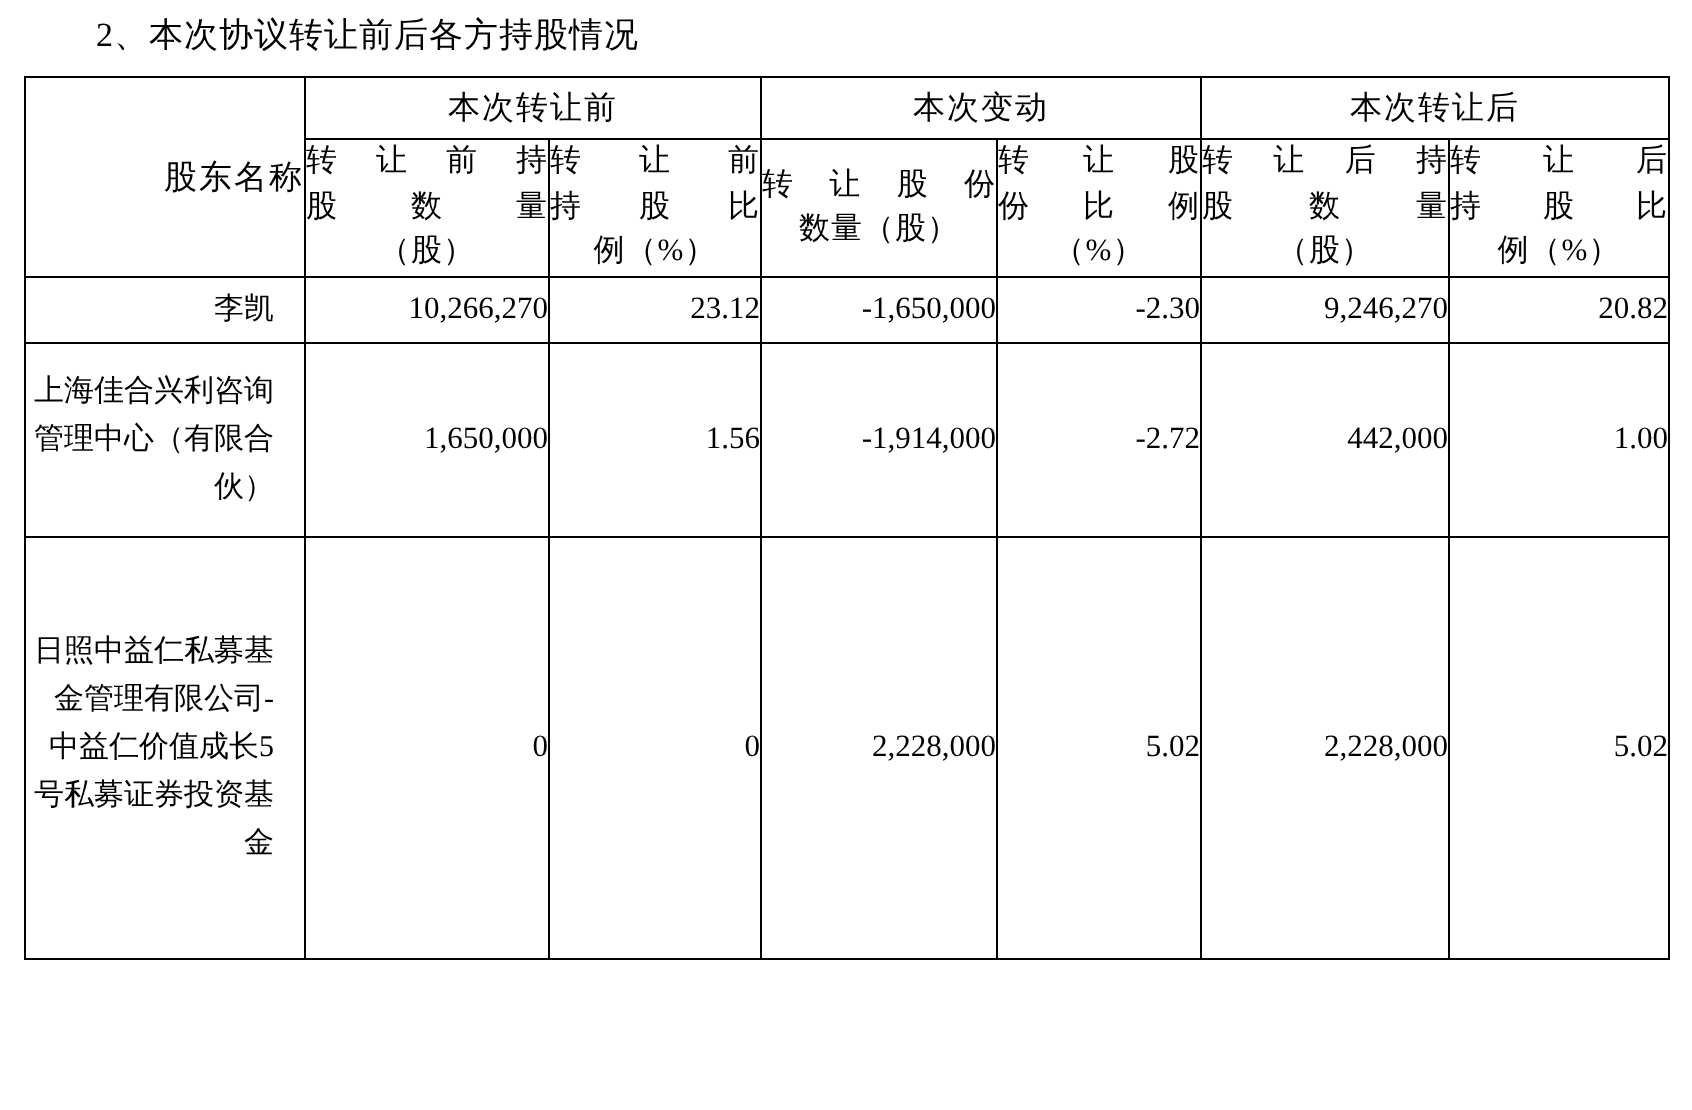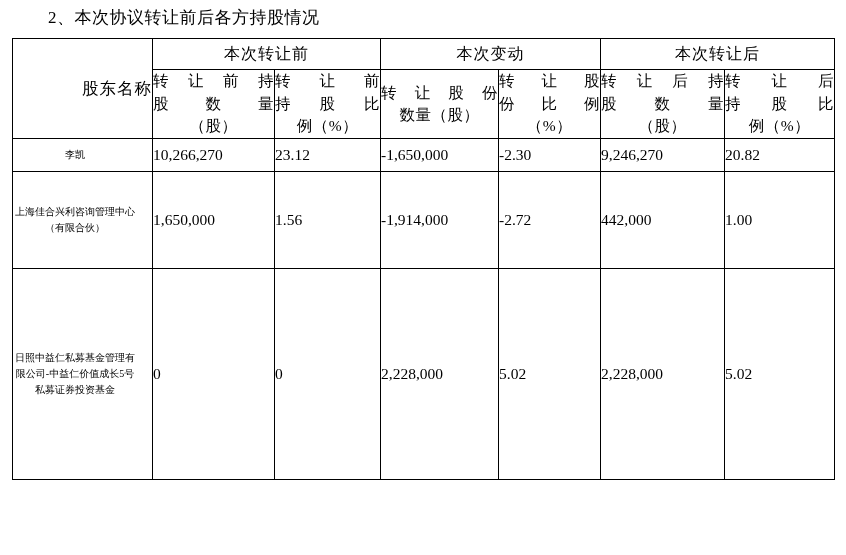--- a/index.html
+++ b/index.html
@@ -66,26 +66,27 @@
     display: block;
     text-align: center;
   }
   .name-head {
     text-align: right;
     padding-left: 10px;
     font-size: 16.5px;
     letter-spacing: 1px;
   }
   td.name-cell {
-    text-align: center;
+    text-align: right;
     padding: 6px 8px 6px 10px;
     line-height: 1.6;
-    font-size: 10px;
+    font-size: 15px;
   }
   td.num-cell {
+    text-align: right;
     padding: 6px 9px 6px 4px;
     font-size: 15.5px;
     margin-top: 28px;
   }
   .row-tall td { height: 96px; }
   .row-xtall td { height: 210px; }
   .row-norm td { height: 32px; }
   .name-wrap {
     display: block;
     max-width: 124px;

